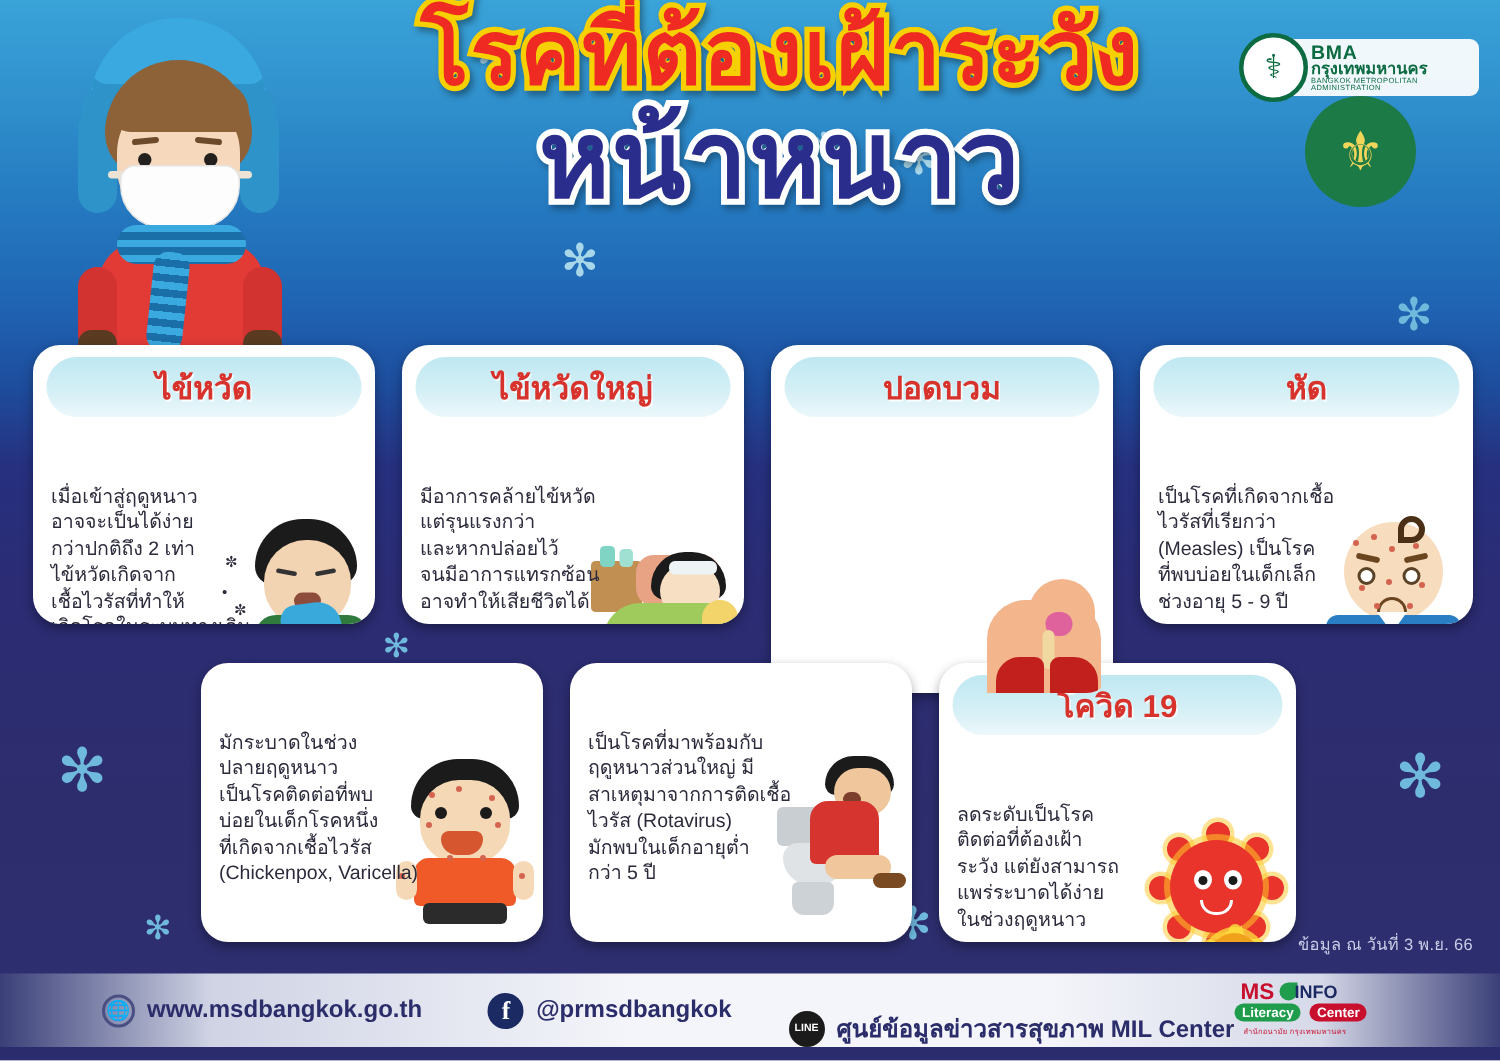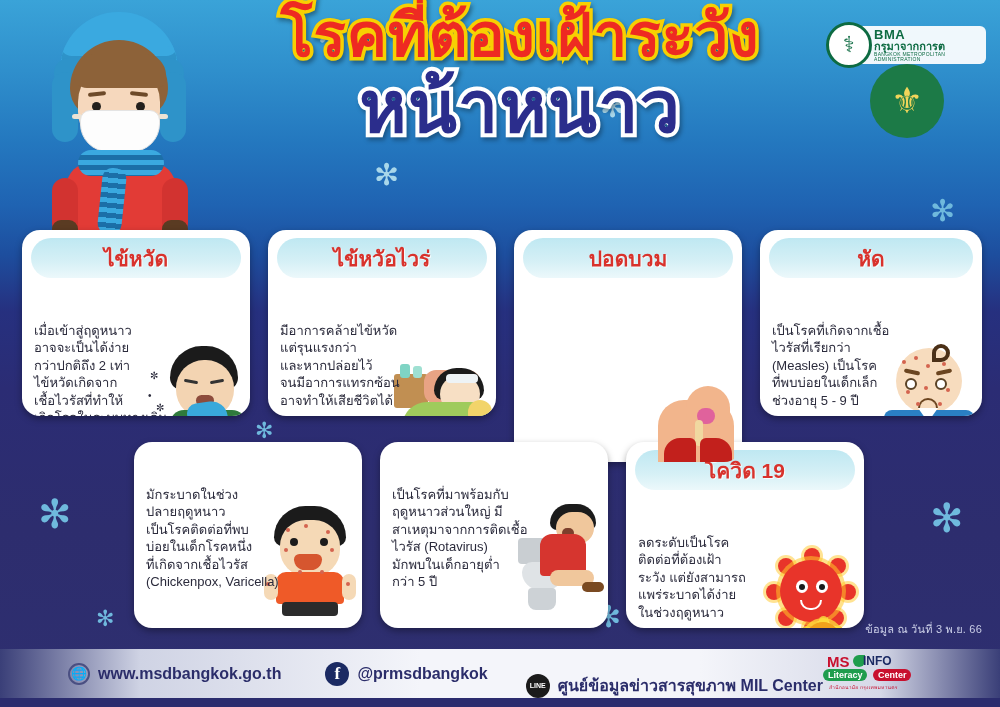--- a/index.html
+++ b/index.html
@@ -398,21 +398,21 @@
       <div class="b-gloveR"></div>
     <div class="b-scarf"></div>
       <div class="b-scarftail"></div>
   </div>
 
   <div id="bma-block">
     <div class="bma-spark">✻</div>
     <div class="bma-bar">
       <div class="bma-txt">
         <div class="bma-en">BMA</div>
-        <div class="bma-th">กรุมาจากการต</div>
+        <div class="bma-th">กรุงเทพมหานคร</div>
         <div class="bma-sub">BANGKOK METROPOLITAN ADMINISTRATION</div>
       </div>
     </div>
     <div class="bma-seal">⚕</div>
     <div class="bma-circle">
         <span class="bma-deity">⚜</span>
       </div>
   </div>
 
   <div id="title-wrap">
@@ -441,21 +441,21 @@
           <div class="h-tissue"></div>
         <span class="germ" style="left:2px;top:30px">✼</span>
         <span class="germ" style="left:8px;top:62px">✼</span>
         <span class="germ" style="left:0px;top:50px">•</span>
       </div>
     </div>
   </div>
 
   <div class="card" id="card-flu">
     <div class="card-head">
-      <span class="card-title">ไข้หวัอไวร่</span>
+      <span class="card-title">ไข้หวัดใหญ่</span>
     </div>
     <div class="card-body">
       <div class="card-text">มีอาการคล้ายไข้หวัด
 แต่รุนแรงกว่า
 และหากปล่อยไว้
 จนมีอาการแทรกซ้อน
 อาจทำให้เสียชีวิตได้</div>
       <div class="card-art art-flu">
         <div class="f-table"></div>
           <div class="f-bottle"></div>

